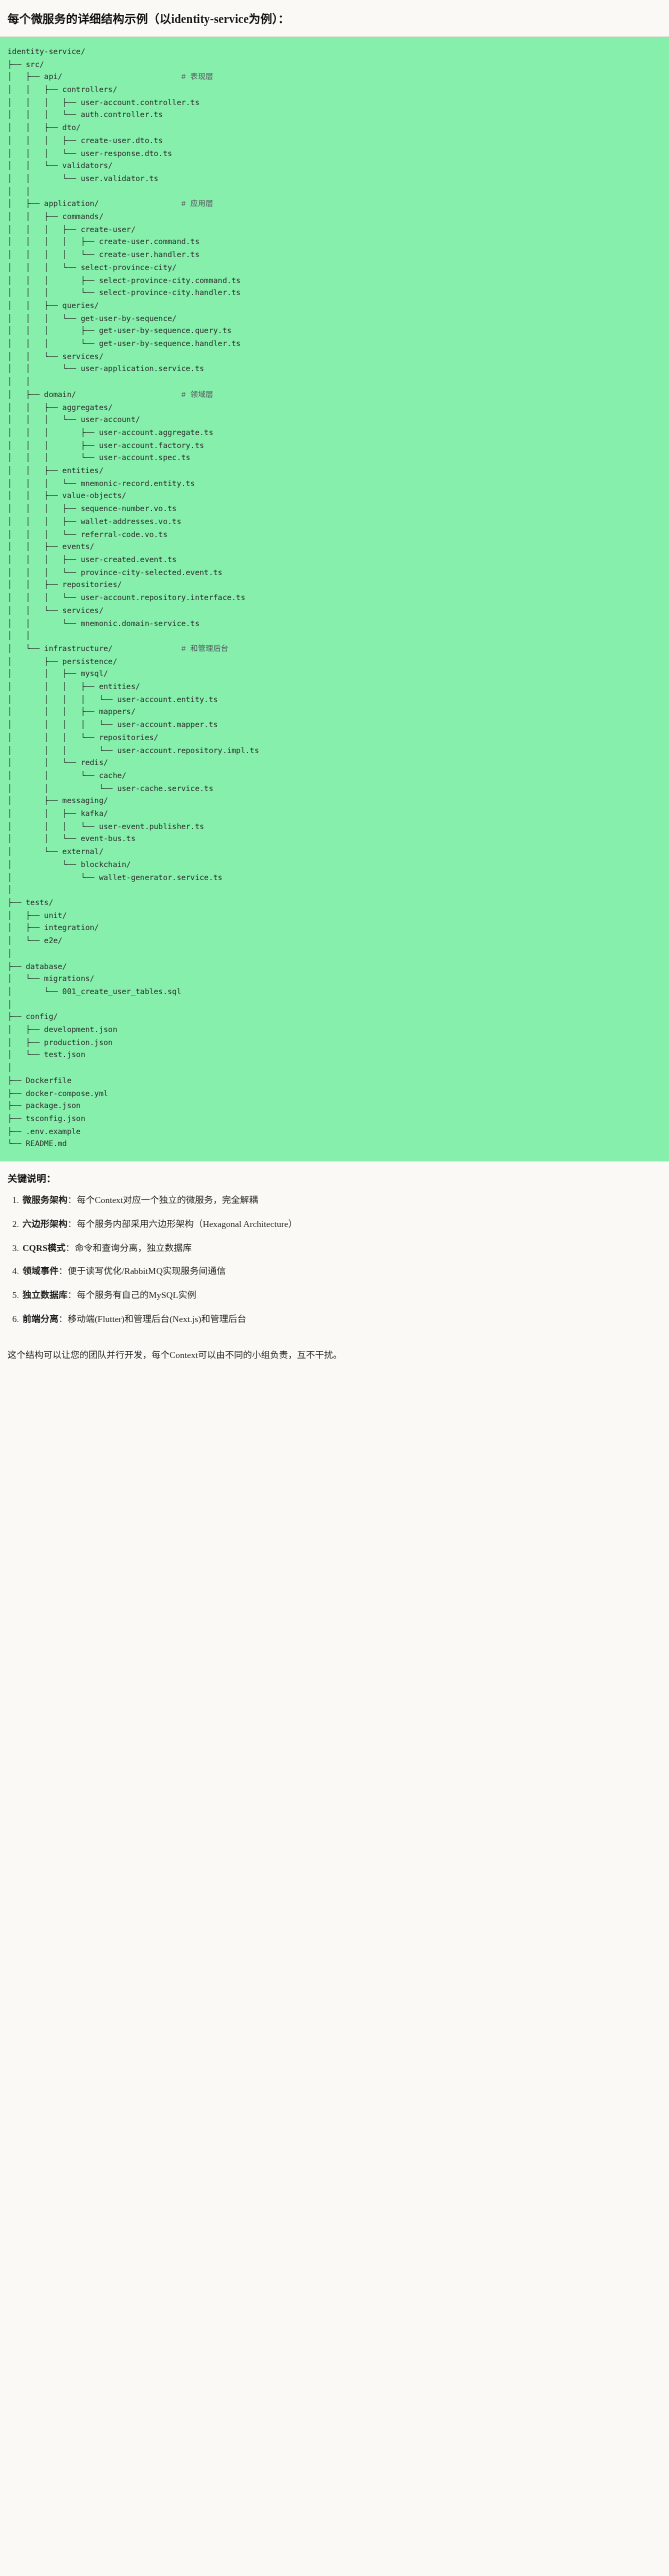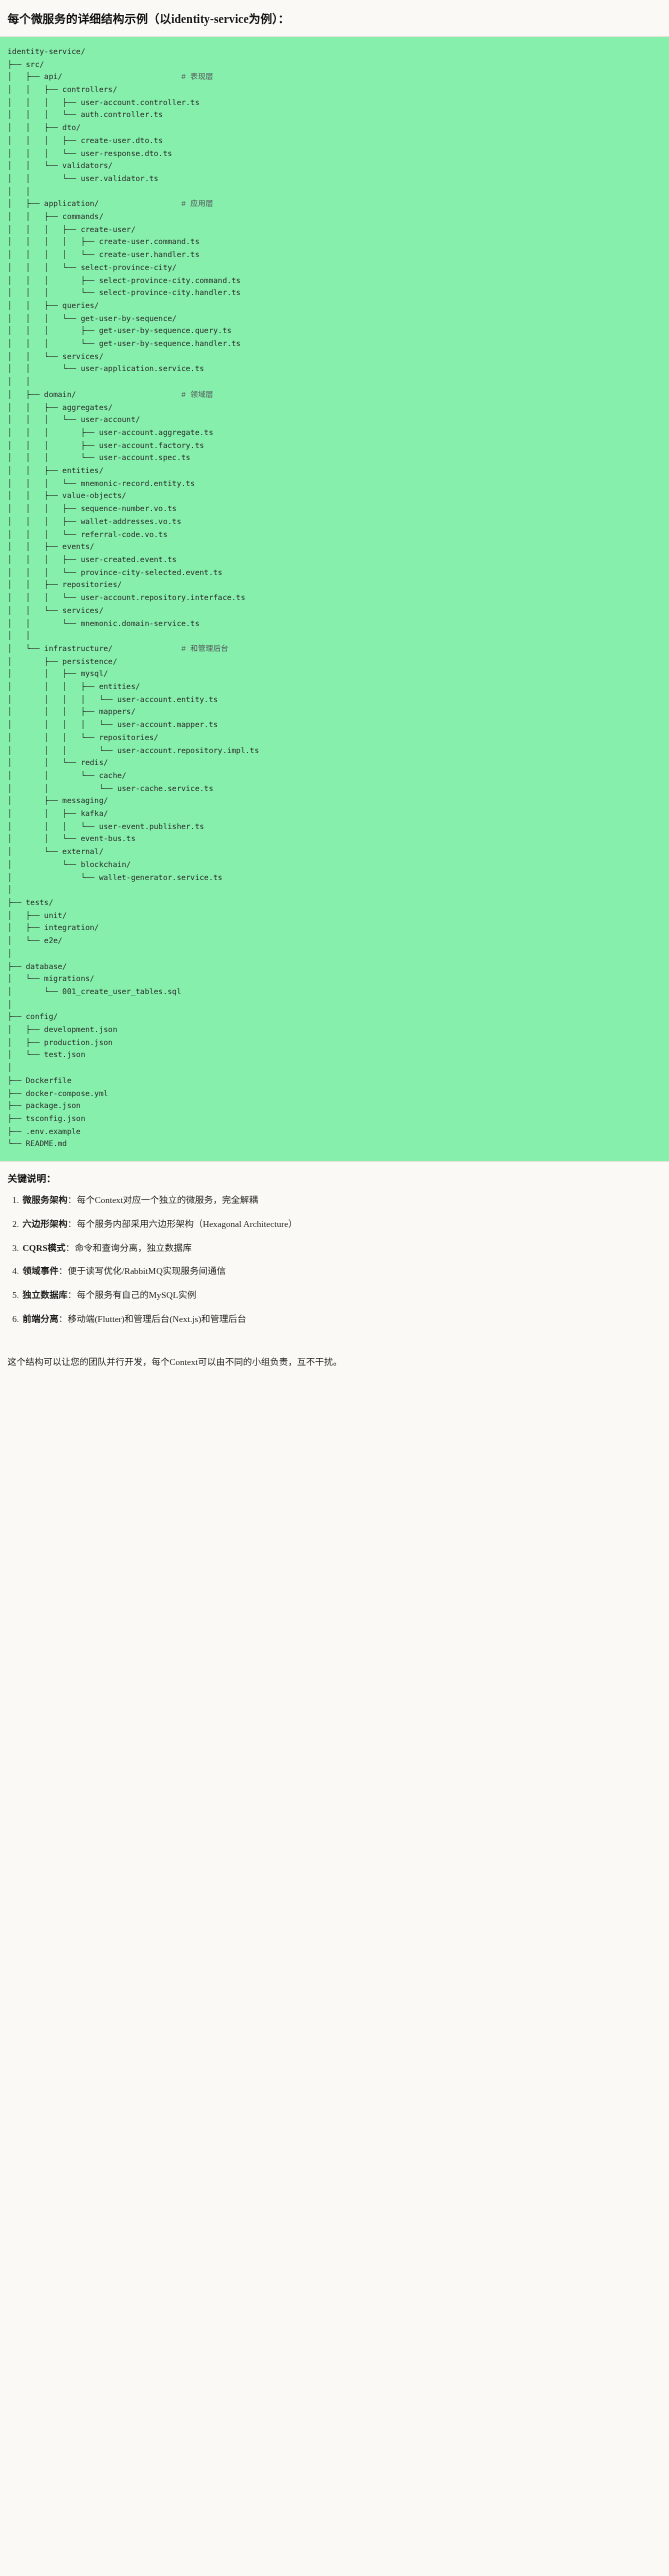--- a/index.html
+++ b/index.html
@@ -81,21 +81,21 @@
     color: #1f1f1d;
     padding-left: 1.3px;
   }
   ol.notes-list li b {
     font-weight: bold;
   }
   .closing {
     font-size: 9px;
     line-height: 1.6;
     color: #1f1f1d;
-    margin: 14px 0 0 0;
+    margin: 7px 0 0 0;
     padding: 0 7.5px 8.8px 7.5px;
     font-family: "Liberation Serif", "DejaVu Serif", serif;
   }
 </style>
 </head>
 <body>
 
 <div class="page">
 
   <h1 class="doc-title">每个微服务的详细结构示例（以identity-service为例）：</h1>

